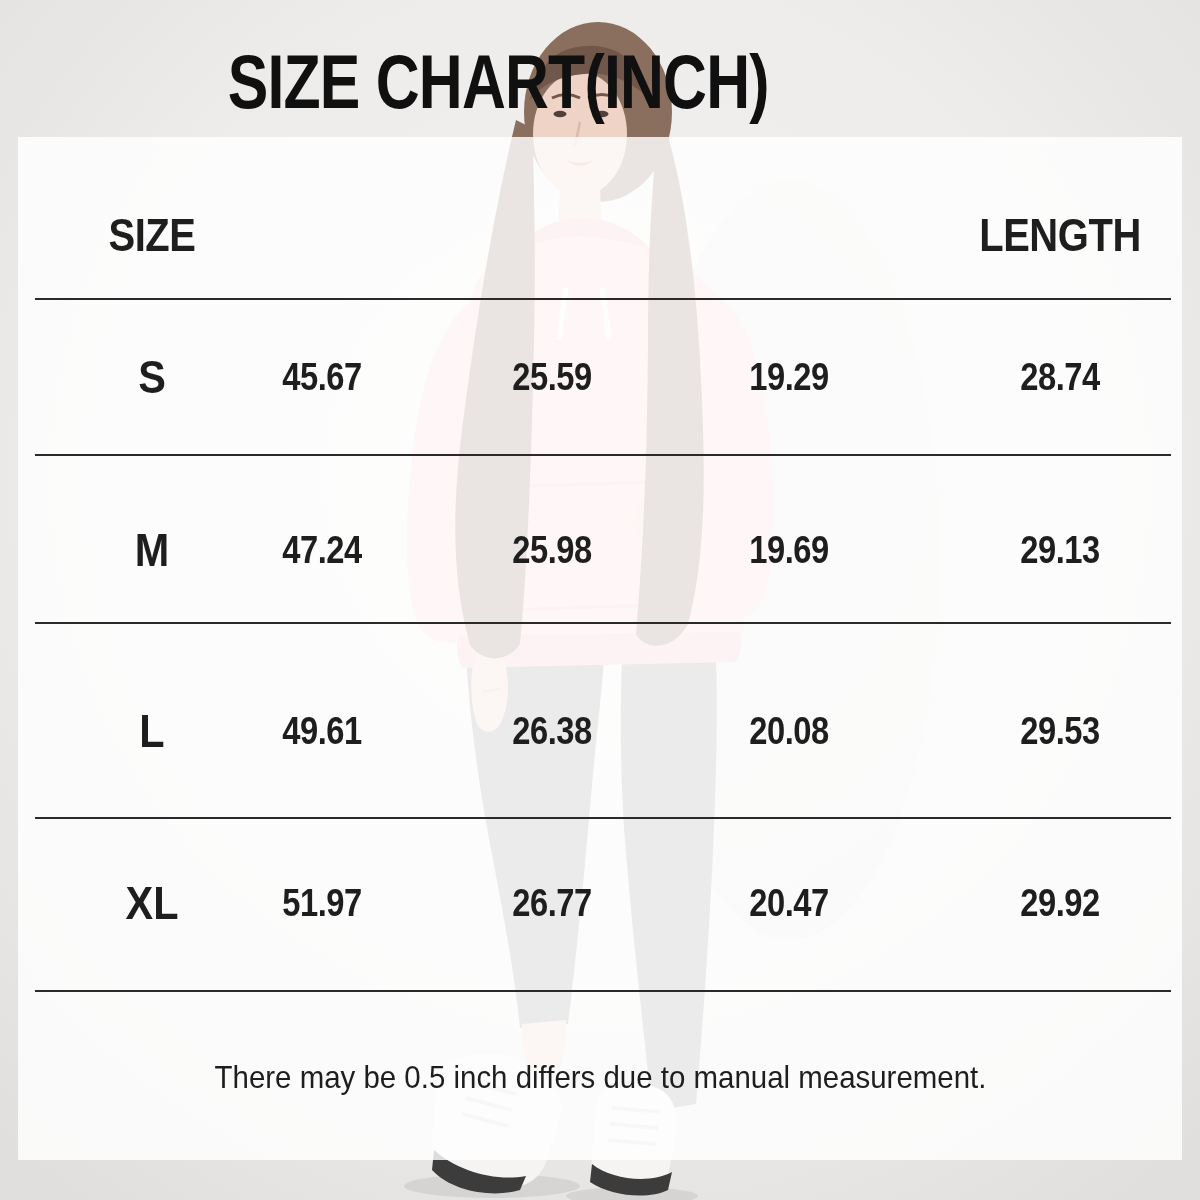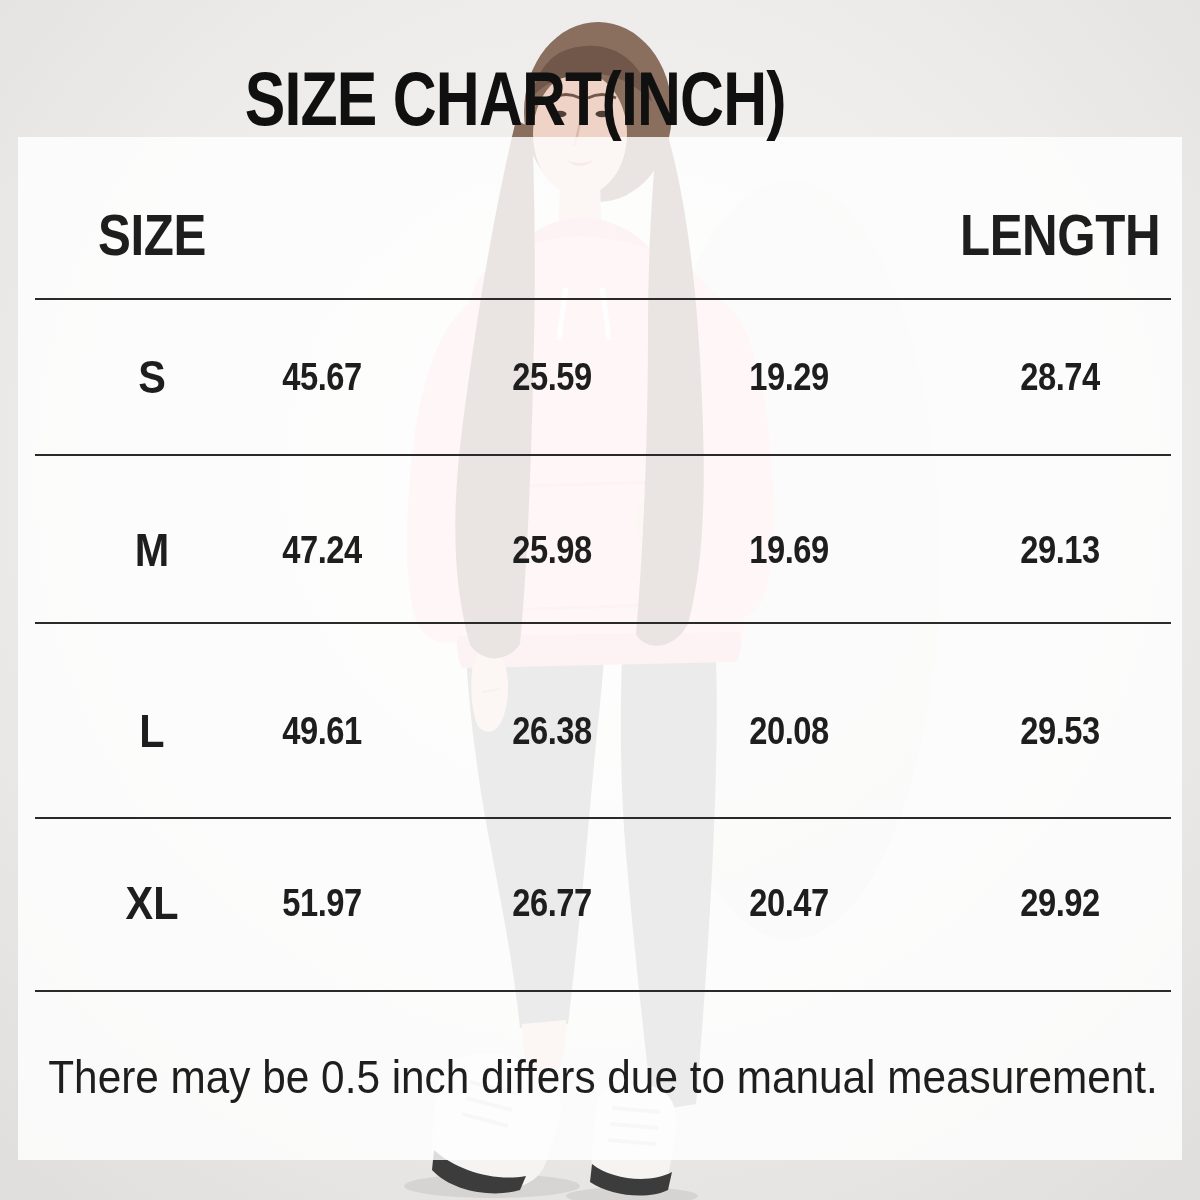--- a/index.html
+++ b/index.html
@@ -17,37 +17,37 @@
   .f-gray{fill:var(--legging_gray,#8f8f8f);}
   .f-shoe{fill:var(--shoe_white,#f6f4f2);}
   .f-sole{fill:var(--sole_dark,#3c3c3c);}
   .panel{
     position:absolute;left:18px;top:137px;width:1164px;height:1023px;
     background:var(--panel_overlay,rgba(255,255,255,0.82));
   }
   .title{
     position:absolute;left:0;top:36px;width:996px;text-align:center;
     font-size:76px;font-weight:bold;line-height:92px;white-space:nowrap;
-    color:var(--title_text,#101010);letter-spacing:-1px;margin:17px;
+    color:var(--title_text,#101010);letter-spacing:-1px;margin:0;
   }
   .title i{display:inline-block;font-style:normal;transform:scaleX(0.8);}
   .row{position:absolute;left:0;width:1200px;height:60px;line-height:60px;}
   .cell{position:absolute;transform:translateX(-50%);white-space:nowrap;}
   .cell i{display:inline-block;font-style:normal;}
-  .th{font-size:58px;font-weight:bold;letter-spacing:-0.5px;}
+  .th{font-size:47px;font-weight:bold;letter-spacing:-0.5px;}
   .th i{transform:scaleX(0.85);}
   .sz{font-size:46px;font-weight:bold;}
   .sz i{transform:scaleX(0.9);}
   .val{font-size:38px;font-weight:bold;letter-spacing:-0.5px;}
   .val i{transform:scaleX(0.86);}
   .c0{left:152px;}.c1{left:322px;}.c2{left:552px;}.c3{left:789px;}.c4{left:1060px;}
   .hline{position:absolute;left:35px;width:1136px;height:2px;background:var(--divider,#2a2a2a);}
   .note{
     position:absolute;left:0;top:1047px;width:1200px;height:60px;line-height:60px;
-    text-align:center;font-size:46px;white-space:nowrap;color:var(--table_text,#1e1e1e);
+    text-align:center;font-size:32px;white-space:nowrap;color:var(--table_text,#1e1e1e);
   }
   .note i{display:inline-block;font-style:normal;transform:scaleX(0.92);}
 </style>
 </head>
 <body>
 
 <div class="stage">
 
   <svg class="photo" viewBox="0 0 1200 1200" aria-hidden="true">
     <defs>

